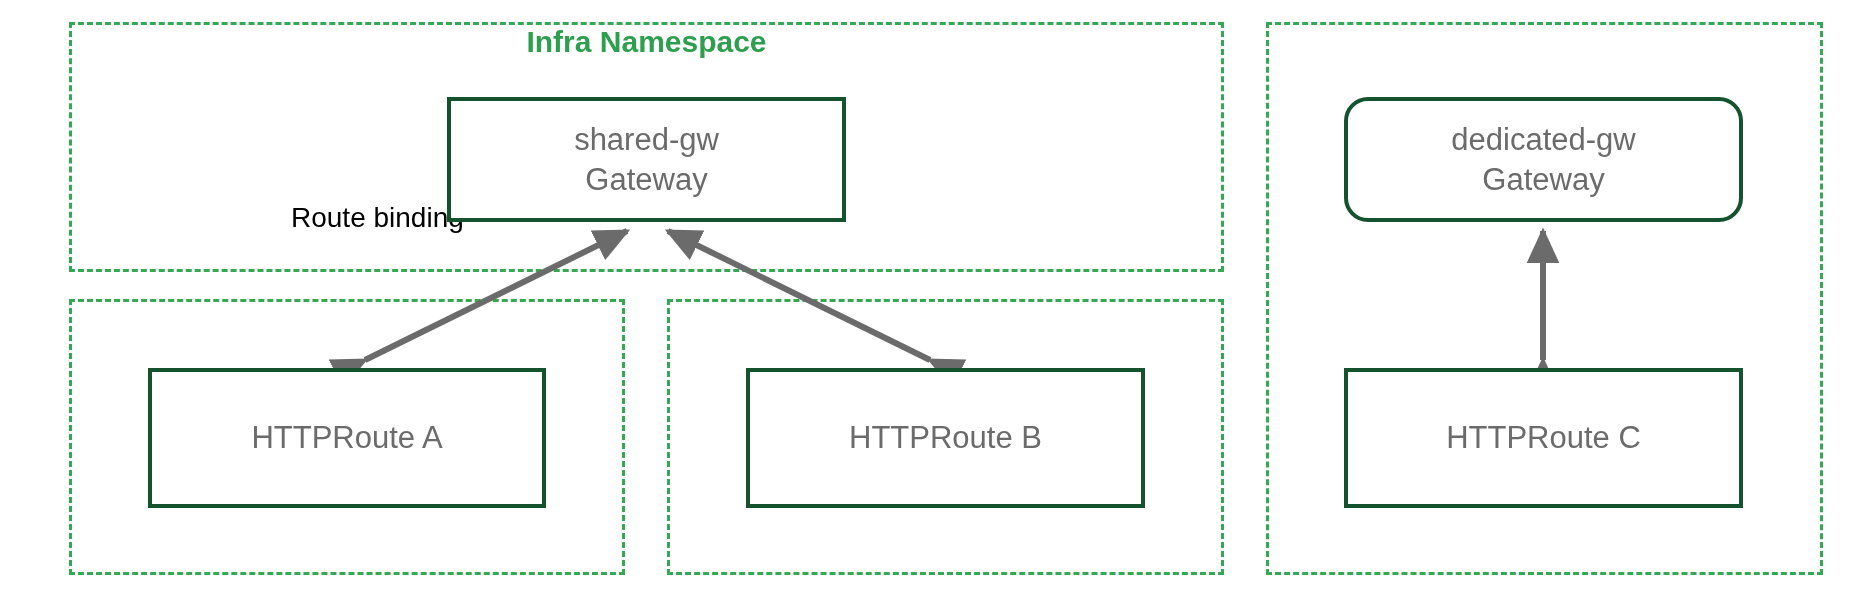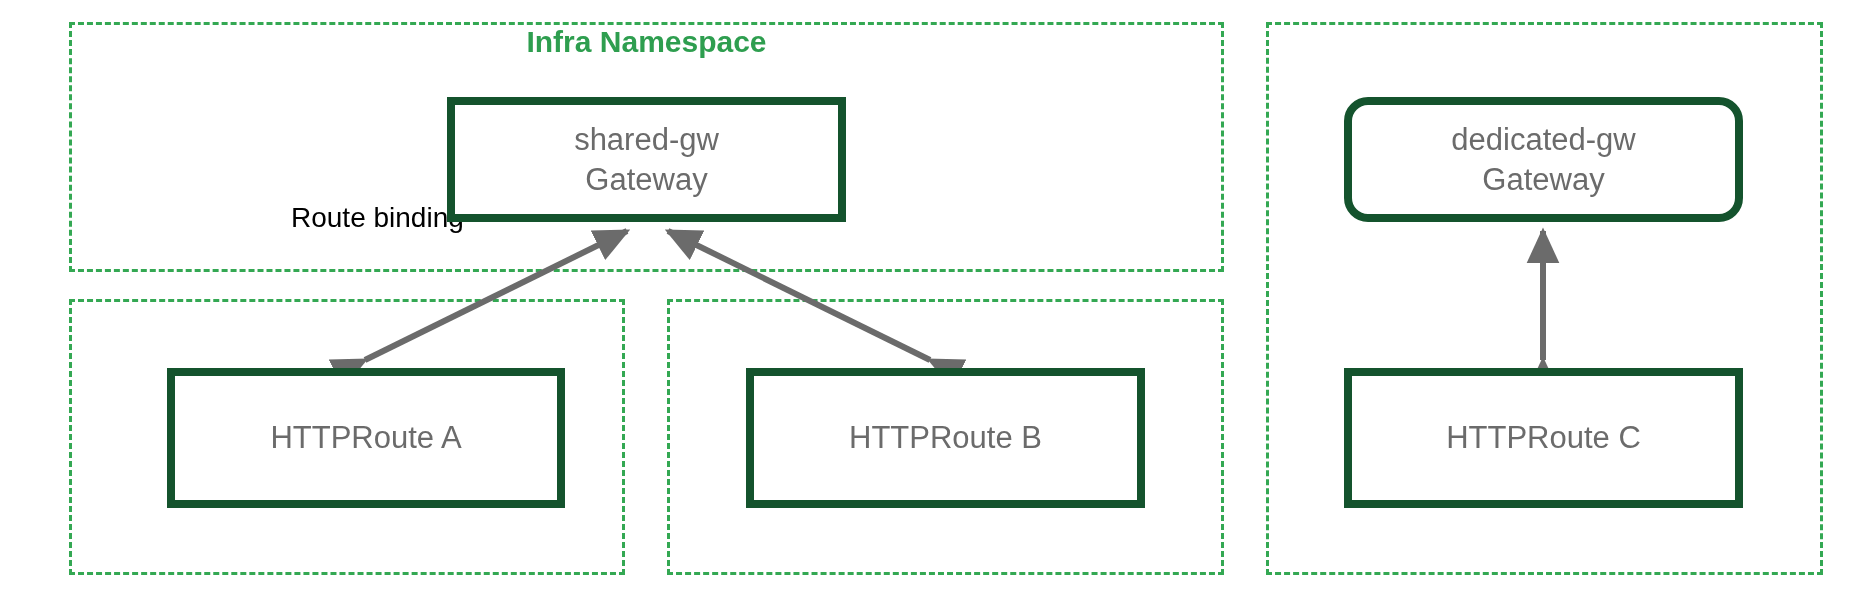--- a/index.html
+++ b/index.html
@@ -35,21 +35,21 @@
     color: #2e9e4f;
     font-weight: bold;
     font-size: 30px;
     white-space: nowrap;
     text-align: center;
     letter-spacing: 0px;
   }
   .node-box {
     position: absolute;
     box-sizing: border-box;
-    border: 8px solid #14532d;
+    border: 4px solid #14532d;
     background: #ffffff;
     display: flex;
     align-items: center;
     justify-content: center;
     flex-direction: column;
     color: #6b6b6b;
     font-size: 31px;
     line-height: 1.28;
     text-align: center;
     font-weight: normal;
@@ -109,21 +109,21 @@
   <div class="node-box" style="left:447px; top:97px; width:399px; height:125px;">
     <span class="node-line">shared-gw</span>
     <span class="node-line">Gateway</span>
   </div>
 
   <div class="node-box" style="left:1344px; top:97px; width:399px; height:125px;border-radius:24px;">
     <span class="node-line">dedicated-gw</span>
     <span class="node-line">Gateway</span>
   </div>
 
-  <div class="node-box" style="left:148px; top:368px; width:398px; height:140px;margin-left:19px;">
+  <div class="node-box" style="left:148px; top:368px; width:398px; height:140px;">
     <span class="node-line">HTTPRoute A</span>
   </div>
 
   <div class="node-box" style="left:1344px; top:368px; width:399px; height:140px;">
     <span class="node-line">HTTPRoute C</span>
   </div>
 
   <div class="node-box" style="left:746px; top:368px; width:399px; height:140px;">
     <span class="node-line">HTTPRoute B</span>
   </div>

